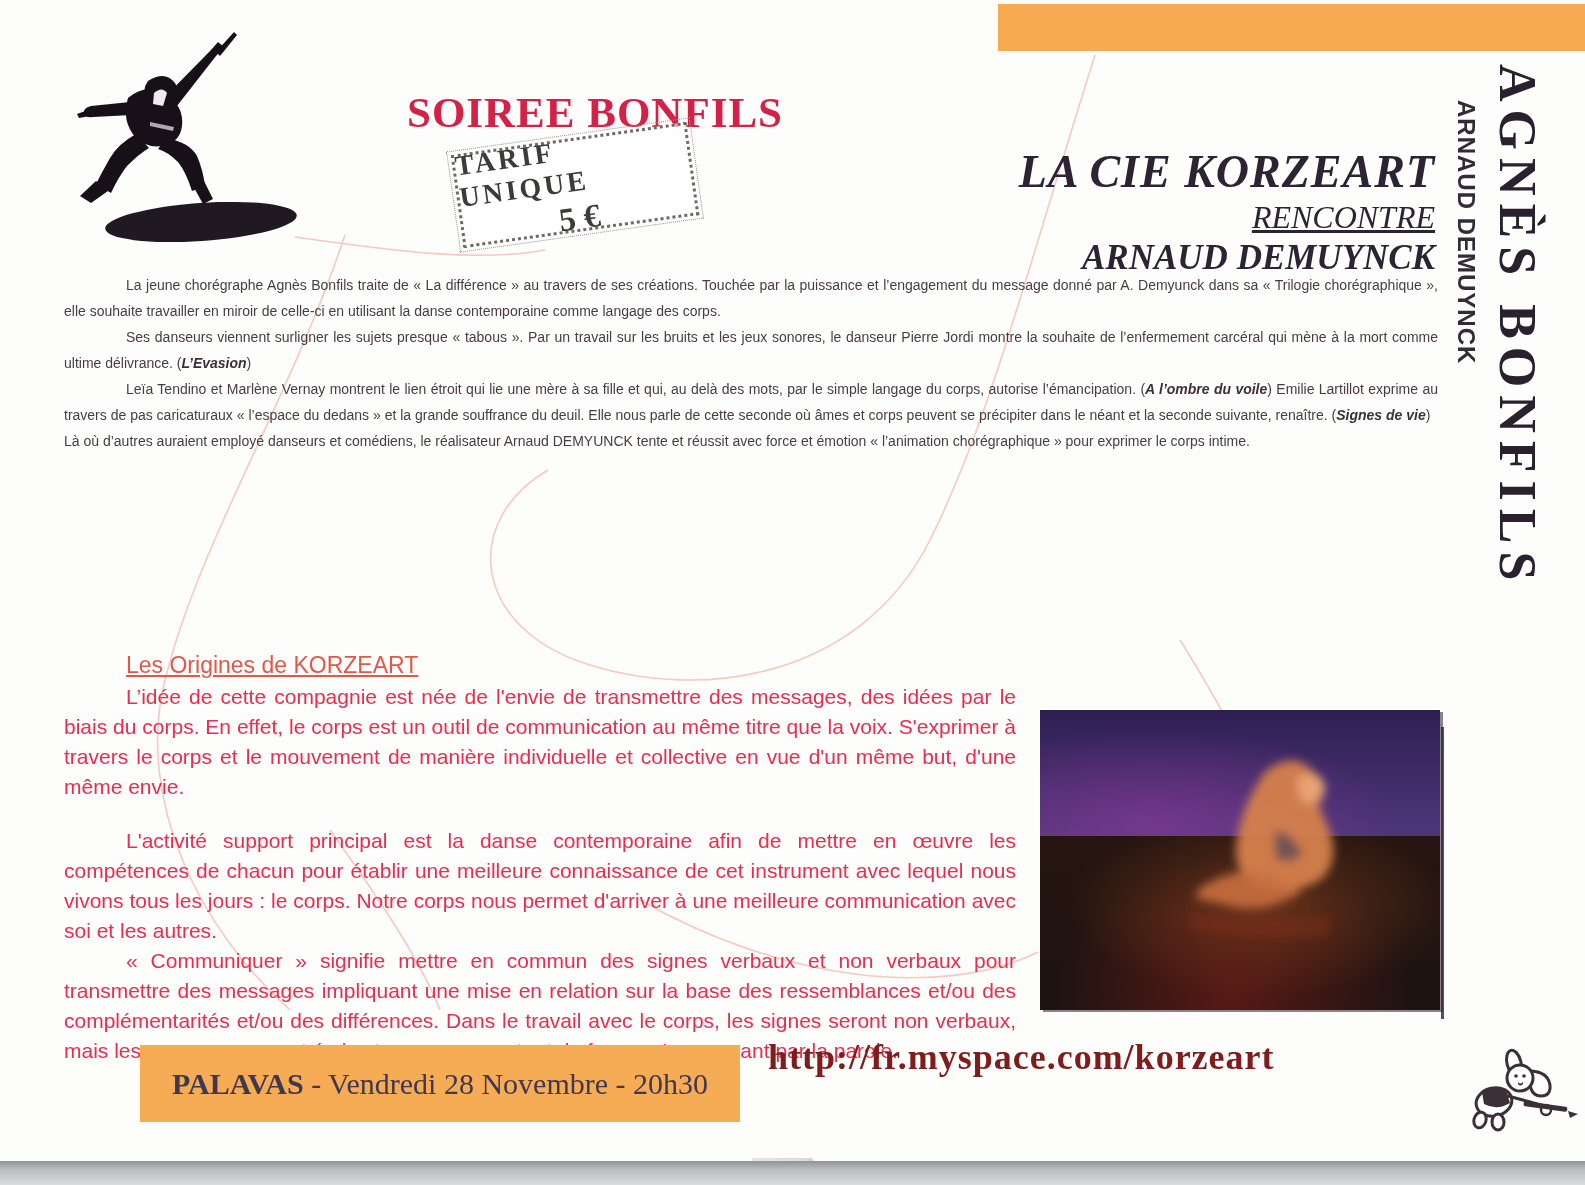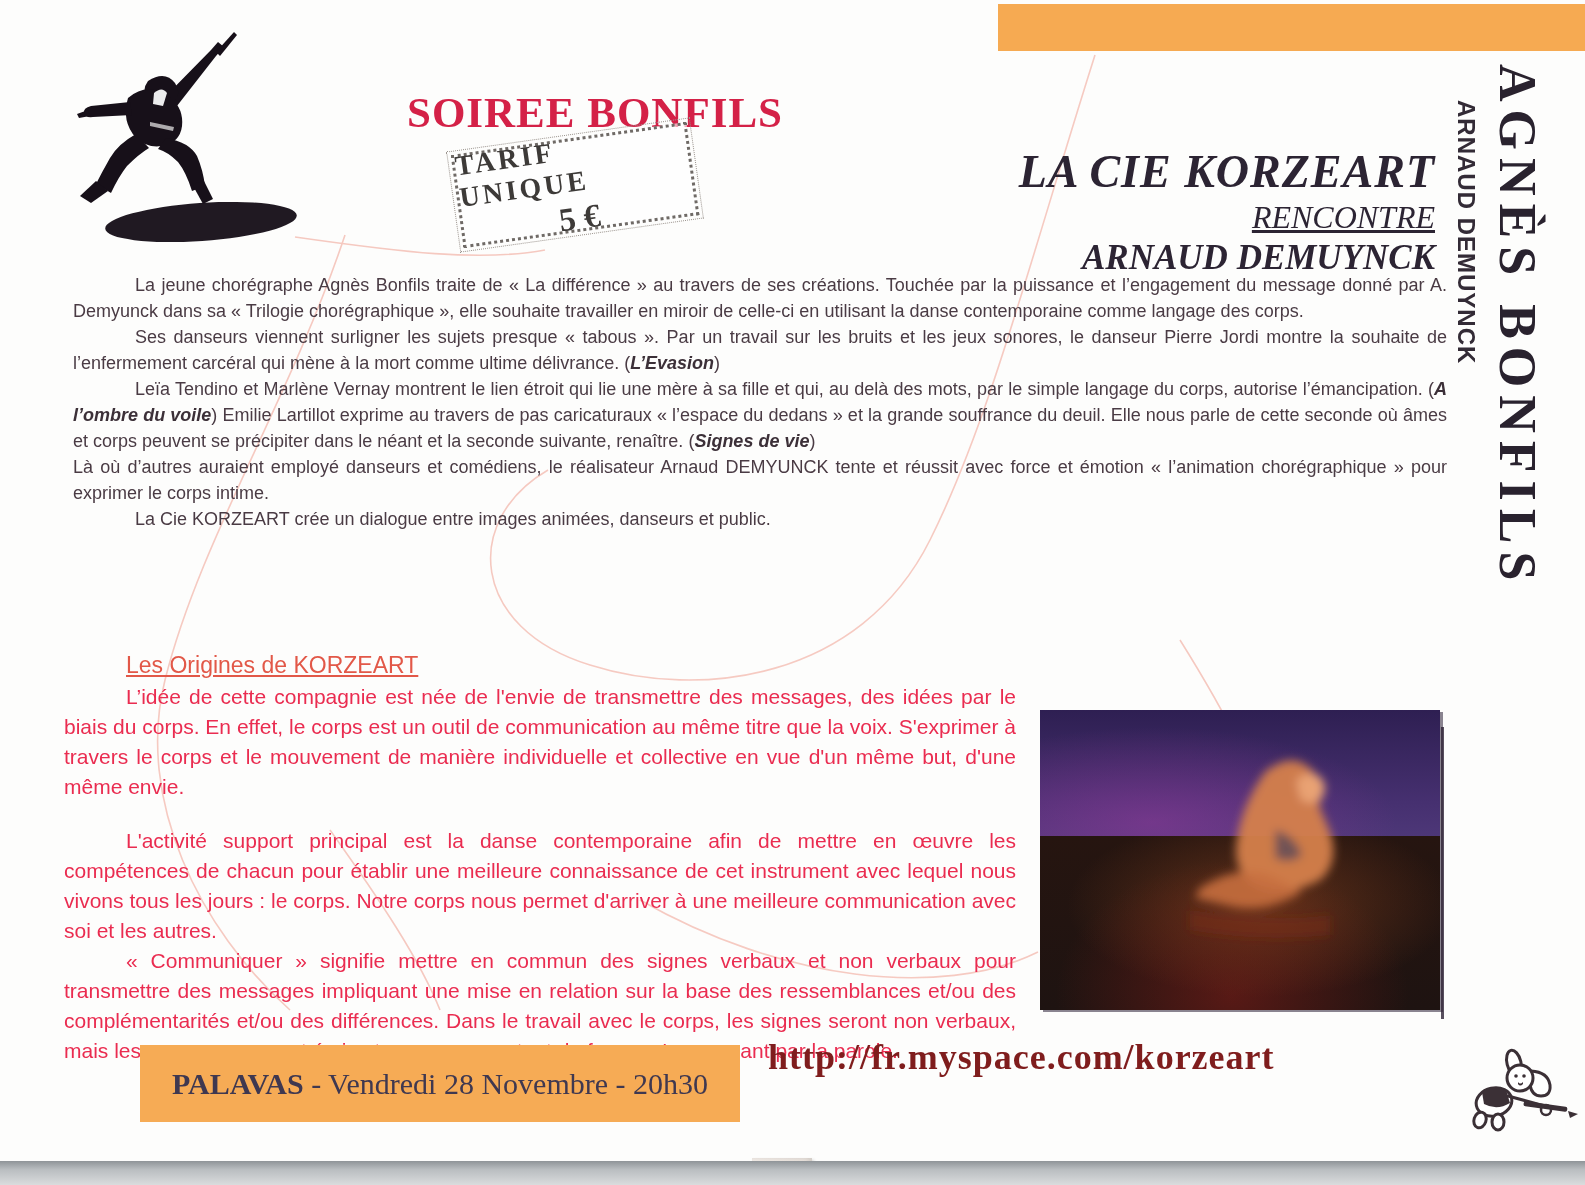--- a/index.html
+++ b/index.html
@@ -53,21 +53,21 @@
   .v-director{
     left:1452px;top:100px;height:420px;
     writing-mode:vertical-rl;text-orientation:sideways;
     font-family:"Liberation Sans", sans-serif;font-weight:bold;
     font-size:24px;letter-spacing:1px;color:#332b36;white-space:nowrap;
   }
 
   
   .intro{
     left:64px;top:272px;width:1374px;
-    color:#4a3b44;font-size:18px;line-height:26px;text-align:justify;margin-left:9px;
+    color:#4a3b44;font-size:14px;line-height:26px;text-align:justify;
   }
   .intro p{margin:0;}
   .indent{text-indent:62px;}
   .mt1{margin-top:26px;}
   .mt2{margin-top:22px;}
   .work{font-style:italic;font-weight:bold;color:#3c3038;}
 
   
   .origins{
     left:64px;top:650px;width:952px;
@@ -184,21 +184,20 @@
 </div>
 
 <div class="abs v-artist">AGNÈS BONFILS</div>
 <div class="abs v-director">ARNAUD DEMUYNCK</div>
 
 <div class="abs intro">
   <p class="indent">La jeune chorégraphe Agnès Bonfils traite de  « La différence » au travers de ses créations. Touchée par la puissance et l’engagement du message donné par  A. Demyunck dans sa « Trilogie chorégraphique », elle souhaite travailler en miroir de celle-ci en utilisant la danse contemporaine comme langage des corps.</p>
   <p class="indent mt1"><span>Ses danseurs viennent surligner  les sujets presque « tabous ». Par un travail sur les bruits et les jeux sonores, le danseur Pierre Jordi montre la souhaite de l’enfermement  carcéral qui mène à la mort comme ultime délivrance. (</span><span class="work">L’Evasion</span><span>)</span></p>
   <p class="indent"><span>Leïa Tendino et Marlène Vernay montrent le lien étroit qui lie  une mère à sa fille et qui, au delà des mots, par le simple langage du corps, autorise l’émancipation. (</span><span class="work">A l’ombre du voile</span><span>) Emilie Lartillot exprime au travers de pas caricaturaux « l’espace du dedans » et la grande souffrance du deuil. Elle nous parle de cette seconde où âmes et corps peuvent se précipiter dans le néant et la seconde suivante, renaître. (</span><span class="work">Signes de vie</span><span>)</span></p>
   <p>Là où d’autres auraient employé danseurs et comédiens, le réalisateur Arnaud DEMYUNCK tente et réussit avec force et émotion « l’animation chorégraphique » pour exprimer le corps intime.</p>
-  <p class="indent mt2">La Cie KORZEART crée un dialogue entre images animées, danseurs et public.</p>
 </div>
 
 <div class="abs origins">
   <div class="heading">Les Origines de KORZEART</div>
   <p>L’idée de cette compagnie est née de l'envie de transmettre des messages, des idées par le biais du corps. En effet, le corps est un outil de communication au même titre que la voix. S'exprimer à travers le corps et le mouvement de manière individuelle et collective en vue d'un même but, d'une même envie.</p>
   <p class="gap">L'activité support principal est la danse contemporaine afin de mettre en œuvre les compétences de chacun pour établir une meilleure connaissance de cet instrument avec lequel nous vivons tous les jours : le corps.  Notre corps nous permet d'arriver à une meilleure communication avec soi et les autres.</p>
   <p>« Communiquer » signifie mettre en commun des signes verbaux et non verbaux pour transmettre des messages impliquant une mise en relation sur la base des ressemblances et/ou des complémentarités et/ou des différences. Dans le travail avec le corps, les signes seront non verbaux, mais les messages seront émis et reçus avec autant de force qu'en passant par la parole.</p>
 </div>
 
 <div class="abs photo">

